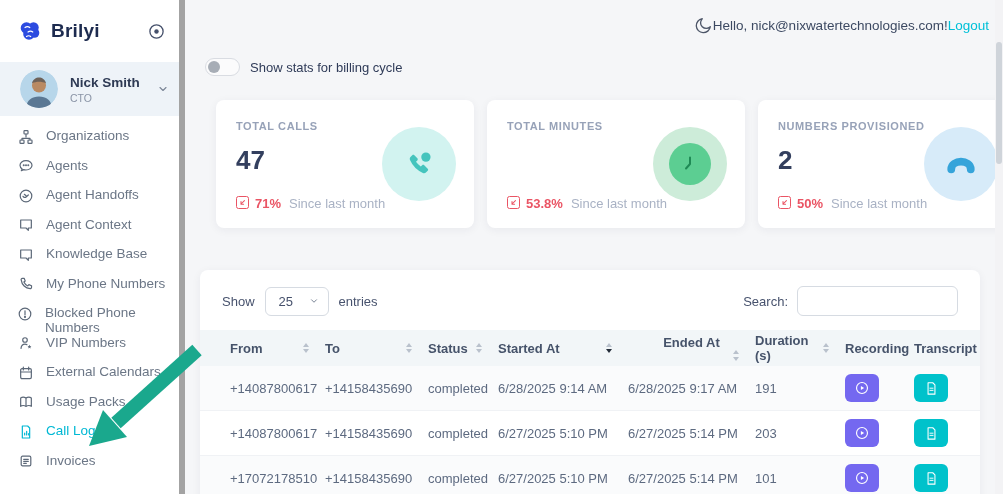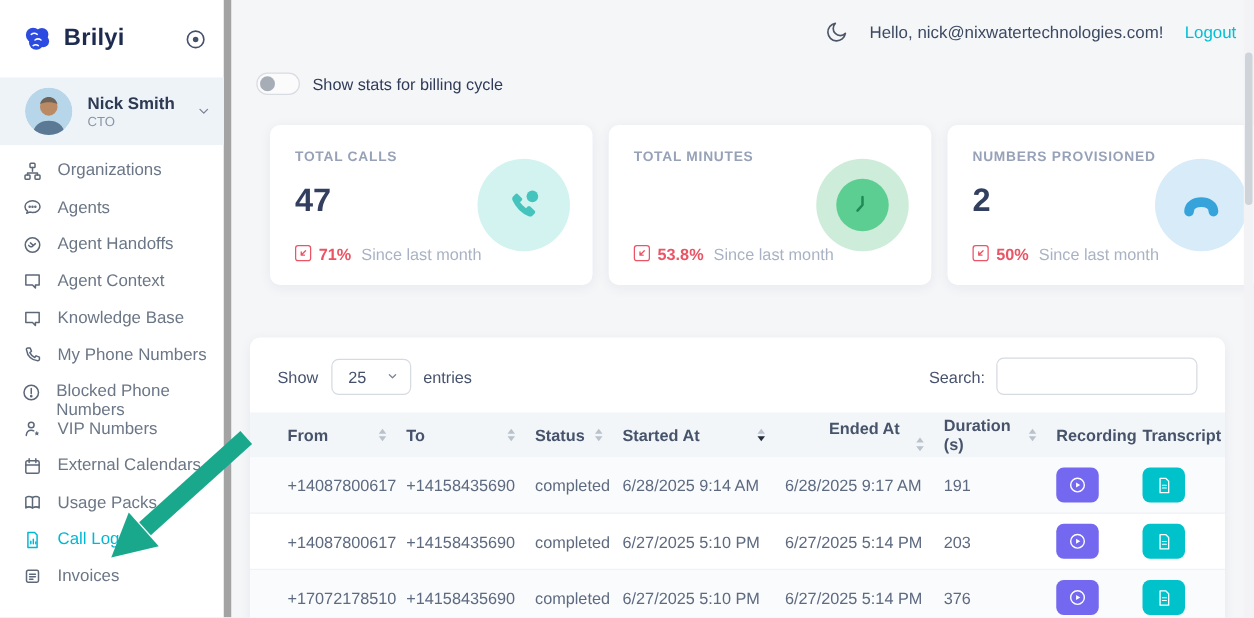--- a/index.html
+++ b/index.html
@@ -18,21 +18,21 @@
   .p-role { font-size:10.5px; color:#8a94a6; margin-top:2px; }
   .p-chev { margin-left:auto; display:flex; }
   .nav { padding-top:12px; }
   .nav-item { display:flex; align-items:flex-start; height:29.5px; padding-left:17px; font-size:13.5px; color:#6b7686; cursor:pointer; }
   .nicon { width:17px; height:17px; margin-right:12px; display:flex; align-items:center; justify-content:center; color:#5c6878; }
   .nav-item.active { color:#00b8d4; }
   .nav-item.active .nicon { color:#00b8d4; }
   .nicon svg { width:16px; height:16px; }
 
   
-  .topbar { position:absolute; left:185px; top:0; right:14px; height:50px; display:flex; align-items:center; justify-content:flex-end; gap:17px; }
+  .topbar { position:absolute; left:185px; top:0; right:14px; height:50px; display:flex; align-items:center; justify-content:flex-end; }
   .greeting { font-size:13.5px; color:#3c4962; }
   .logout { font-size:13.5px; color:#00c0d8; cursor:pointer; }
   .moon-btn { display:flex; cursor:pointer; }
 
   
   .toggle-row { position:absolute; left:205px; top:58px; display:flex; align-items:center; gap:10px; }
   .switch { width:35px; height:18px; border-radius:9px; background:#fbfbfc; border:1px solid #d9dce2; position:relative; cursor:pointer; flex:none; }
   .knob { position:absolute; left:2px; top:2px; width:12px; height:12px; border-radius:50%; background:#a7adb6; }
   .toggle-label { font-size:13px; color:#2f3b58; }
 
@@ -429,21 +429,21 @@
               </svg>
           </button>
         </span>
       </div>
       <div class="trow">
         <span class="c1">+17072178510</span>
         <span class="c2">+14158435690</span>
         <span class="c3">completed</span>
         <span class="c4">6/27/2025 5:10 PM</span>
         <span class="c5">6/27/2025 5:14 PM</span>
-        <span class="c6">376</span>
+        <span class="c6">101</span>
         <span class="c7">
           <button class="btn-rec">
             <svg width="16" height="16" viewBox="0 0 24 24">
                 <circle cx="12" cy="12" r="8.2" stroke="#fff" stroke-width="1.7" fill="none"></circle>
                 <path d="M10.3 9l5 3-5 3z" fill="#fff"></path>
               </svg>
           </button>
         </span>
         <span class="c8">
           <button class="btn-tr">

